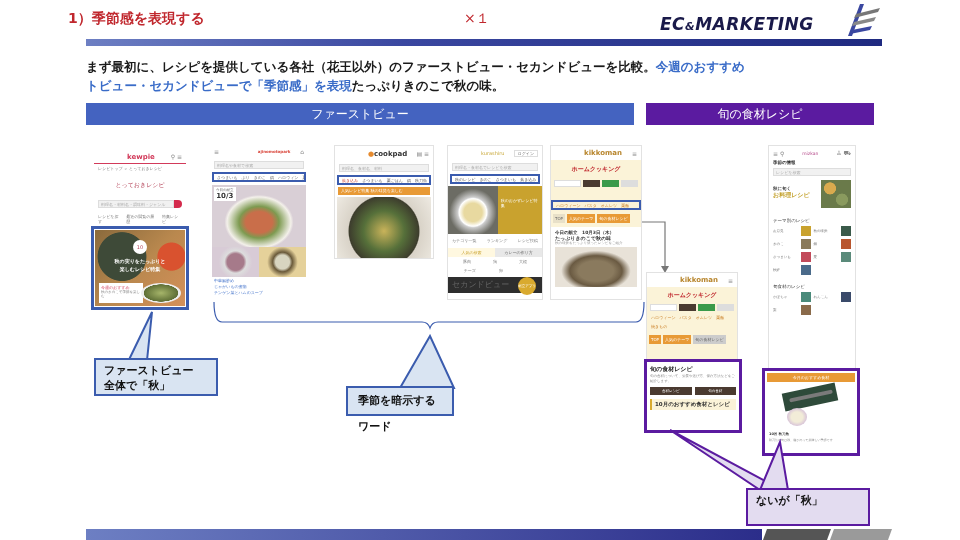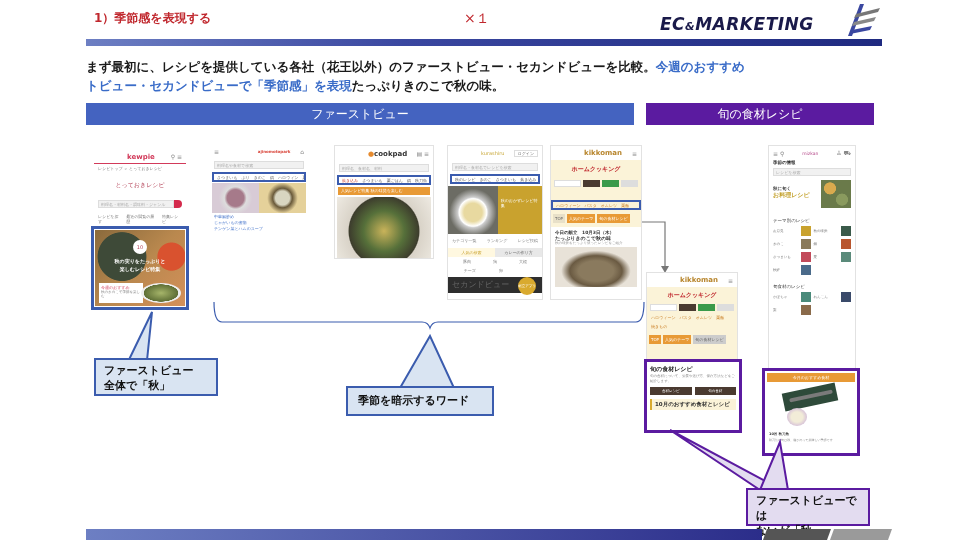--- a/index.html
+++ b/index.html
@@ -1,20 +1,20 @@
 <!DOCTYPE html>
 <html><head>
 <meta charset="utf-8">
 <style>
   * { box-sizing: border-box; margin: 0; padding: 0; }
   body { width: 960px; height: 540px; background: #ffffff; position: relative; overflow: hidden; font-family: "DejaVu Sans", sans-serif; }
   .abs { position: absolute; }
 
   
-  .slide-title { left: 94px; top: 10px; font-size: 12px; font-weight: bold; color: #c0272d; }
+  .slide-title { left: 68px; top: 10px; font-size: 14px; font-weight: bold; color: #c0272d; }
   .multiplier { left: 464px; top: 10px; font-size: 14px; color: #c0272d; }
   .brand { left: 660px; top: 14px; font-size: 17px; font-weight: bold; font-style: italic; color: #1a1a4a; letter-spacing: 0.5px; }
   .brand small { font-size: 11px; }
   .brand-logo { left: 842px; top: 2px; width: 40px; height: 36px; }
   .header-rule { left: 86px; top: 39px; width: 796px; height: 7px; background: linear-gradient(90deg, #6d7fc3 0%, #3a47a0 40%, #1f2a80 100%); }
 
   
   .intro { left: 86px; top: 57px; width: 800px; font-size: 12.5px; font-weight: bold; line-height: 19px; color: #1a1a1a; }
   .intro .hl { color: #3a6cc8; }
 
@@ -107,20 +107,26 @@
   <div class="ph-search">料理名や食材で検索</div>
   <div class="tagbar" style="color:#666;">
     <span>さつまいも</span>
     <span>ぶり</span>
     <span>きのこ</span>
     <span>鍋</span>
     <span>ハロウィン</span>
     <span>栗</span>
 
   </div>
+  <div style="position:relative;height:62px;margin:3px 2px 0;background:radial-gradient(ellipse at 50% 60%, #c96e4a 0 20%, #7d9a50 30%, #f3f0ea 48%, #d9cfd6 52%);">
+    <div style="position:absolute;left:2px;top:2px;background:#fff;padding:1px 2px;text-align:center;">
+      <div style="font-size:3.5px;">今日の献立</div>
+      <div style="font-size:7px;font-weight:bold;color:#333;">10/3</div>
+    </div>
+  </div>
   <div style="display:flex;height:30px;margin:0 2px;">
     <div style="flex:1;background:radial-gradient(circle,#a67a8a 0 30%,#ddd 40%,#d8cbd6 60%);"></div>
     <div style="flex:1;background:radial-gradient(circle,#d8d5c0 0 25%,#6a5a3a 35%,#e5d19a 55%);"></div>
   </div>
   <div style="font-size:4px;color:#3a6cc8;padding:1px 4px;line-height:6px;">
     <div>中華風炒め</div>
     <div>じゃがいもの煮物</div>
     <div>チンゲン菜とハムのスープ</div>
   </div>
 </div>
@@ -349,30 +355,29 @@
   <polygon points="62,2 34,60 56,60" fill="#d9e4f2" stroke="#3b5cae" stroke-width="2"></polygon>
 </svg>
 <div class="abs callout-blue" style="left:94px;top:358px;width:124px;height:38px;padding:3px 8px;">
   <div>ファーストビュー</div>
   <div>全体で「秋」</div>
 </div>
 
 <svg class="abs" style="left:380px;top:334px;width:120px;height:56px;">
   <polygon points="50,2 20,54 74,54" fill="#d9e4f2" stroke="#3b5cae" stroke-width="2"></polygon>
 </svg>
-<div class="abs callout-blue" style="left:346px;top:386px;width:148px;height:30px;line-height:26px;padding:0 10px;">
+<div class="abs callout-blue" style="left:346px;top:386px;width:108px;height:30px;line-height:26px;padding:0 10px;">
   <span>季節を暗示するワード</span>
 </div>
 
 <svg class="abs" style="left:660px;top:428px;width:140px;height:70px;">
   <polygon points="10,2 100,62 122,62" fill="#e3dcf0" stroke="#5b1ba0" stroke-width="2"></polygon>
   <polygon points="120,14 100,62 128,62" fill="#e3dcf0" stroke="#5b1ba0" stroke-width="2"></polygon>
 </svg>
 <div class="abs callout-purple" style="left:746px;top:488px;width:124px;height:38px;padding:3px 8px;">
-  <div>ファーストビューでは</div>
   <div>ないが「秋」</div>
 </div>
 
 <div class="abs footer-band">
   <div class="fb1"></div>
   <div class="fb2"></div>
   <div class="fb3"></div>
 </div>
 
 </body></html>

